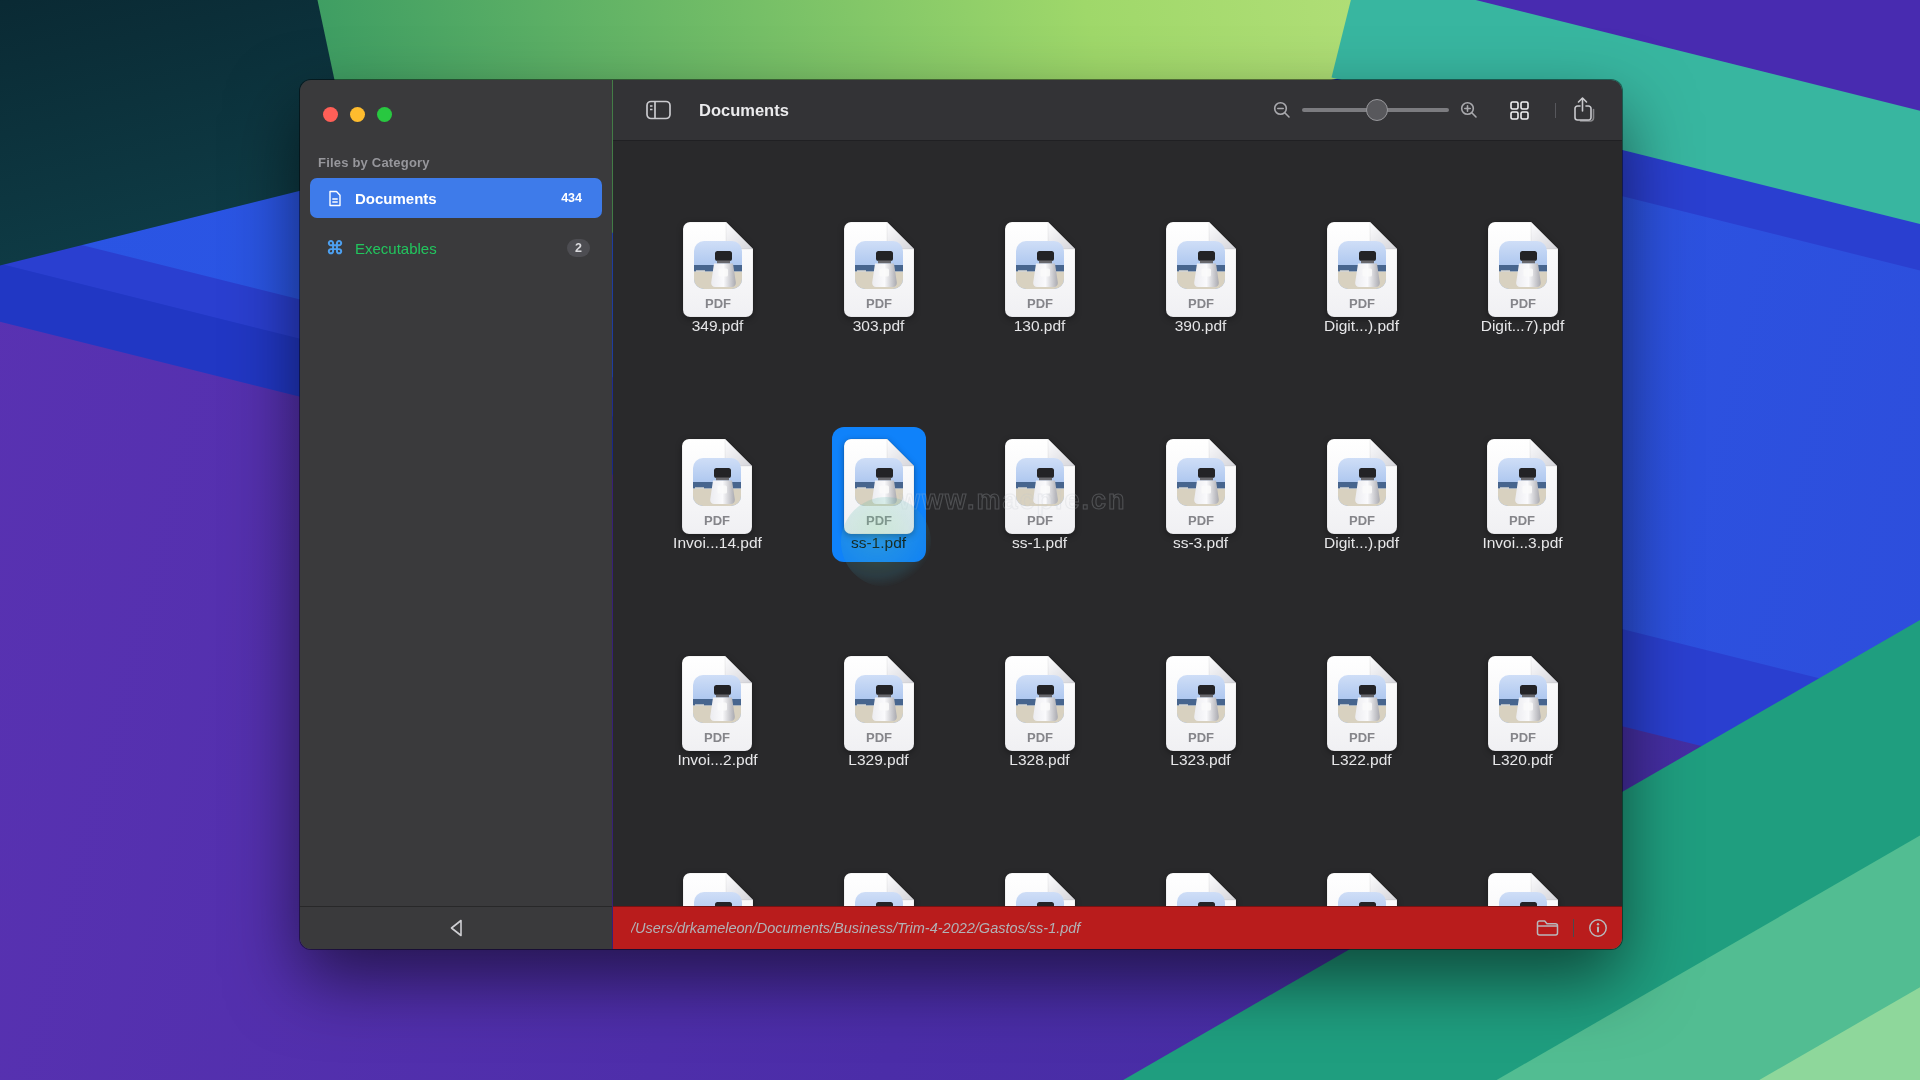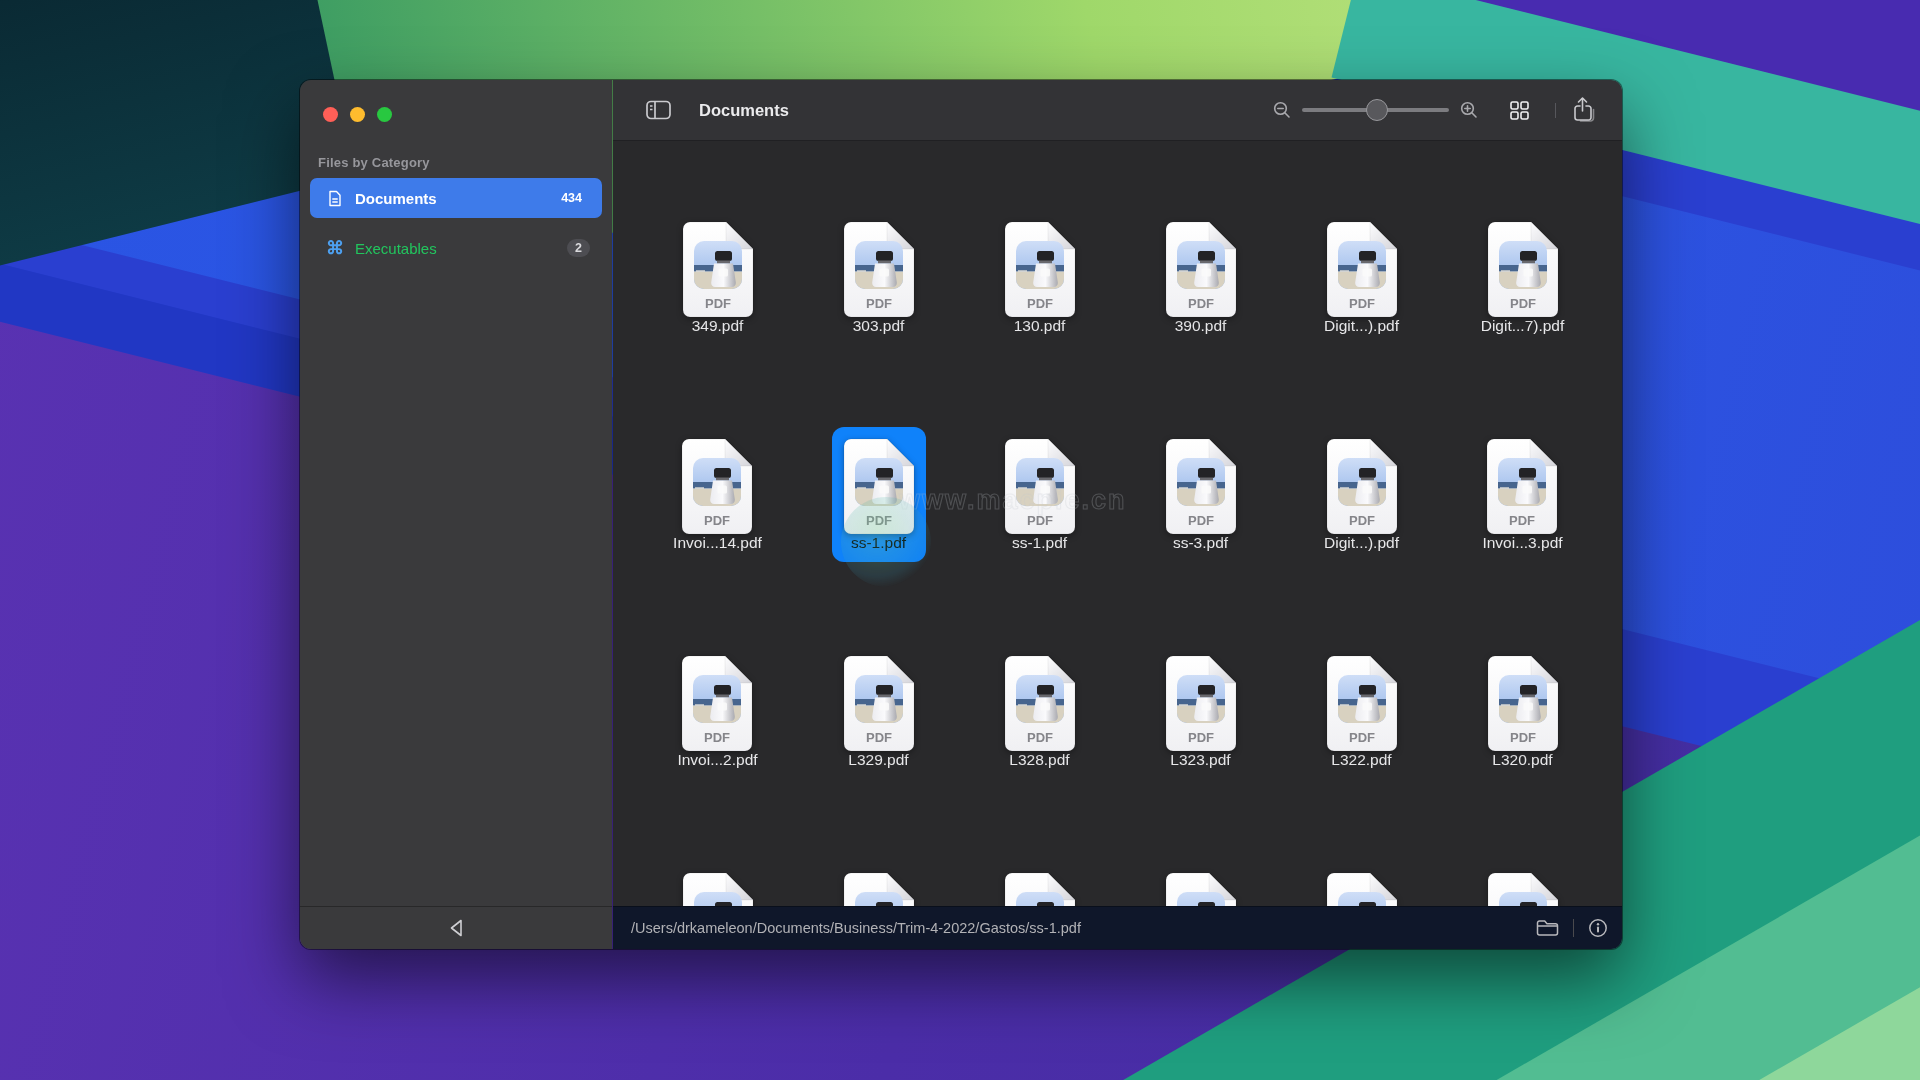--- a/index.html
+++ b/index.html
@@ -70,22 +70,22 @@
   .tile.partial .fname { visibility:hidden; }
 
   
   .watermark { position:absolute; left:286px; top:352px; z-index:5; pointer-events:none; opacity:.45; }
   .wm-logo { position:absolute; left:-58px; top:4px; width:90px; height:90px; border-radius:50%;
              background:radial-gradient(circle at 40% 35%, rgba(120,210,150,.65), rgba(60,160,190,.35) 60%, transparent 75%); }
   .wm-cn  { font-size:52px; font-weight:700; letter-spacing:16px; color:transparent; -webkit-text-stroke:1.5px rgba(195,200,205,.6); }
   .wm-url { font-size:27px; font-weight:700; letter-spacing:2px; margin-top:-8px; color:transparent; -webkit-text-stroke:1.1px rgba(195,200,205,.55); }
 
   
-  .statusbar { height:43px; flex:0 0 43px; background:#0f172a; border-top:1px solid rgba(0,0,0,.35);
-               display:flex; align-items:center; padding:0 14px 0 18px; }
+  .statusbar { height:43px; flex:0 0 43px; background:#b91c1c; border-top:1px solid rgba(0,0,0,.35);
+               display:flex; align-items:center; padding:0 14px 0 18px;font-style:italic; }
   .path { flex:1; font-size:14.5px; color:#b2b2b6; white-space:nowrap; overflow:hidden; }
   .sb-div { width:1px; height:18px; background:#4a4a4e; margin:0 14px; }
   svg { display:block; }
 </style>
 </head>
 <body>
 
 <div class="screen">
 
   <div class="wallpaper">

